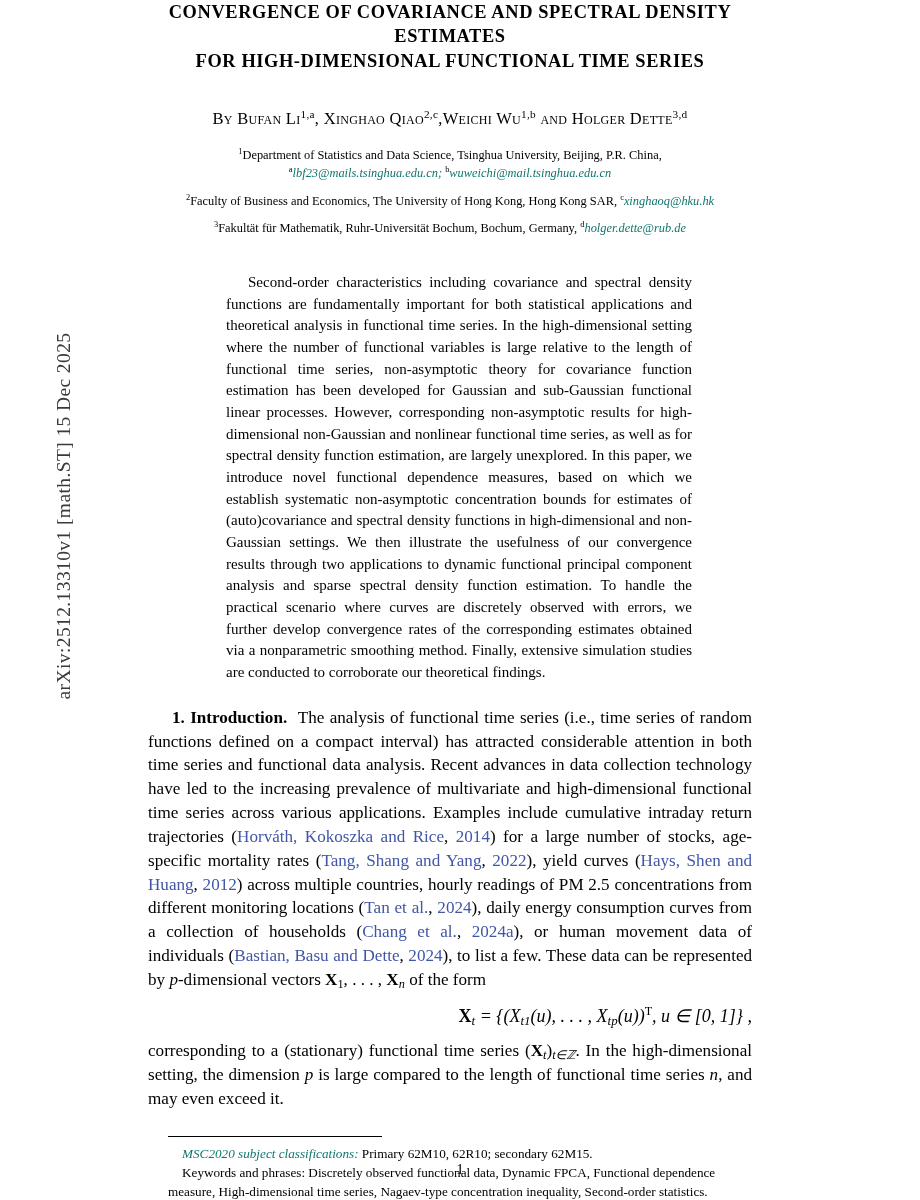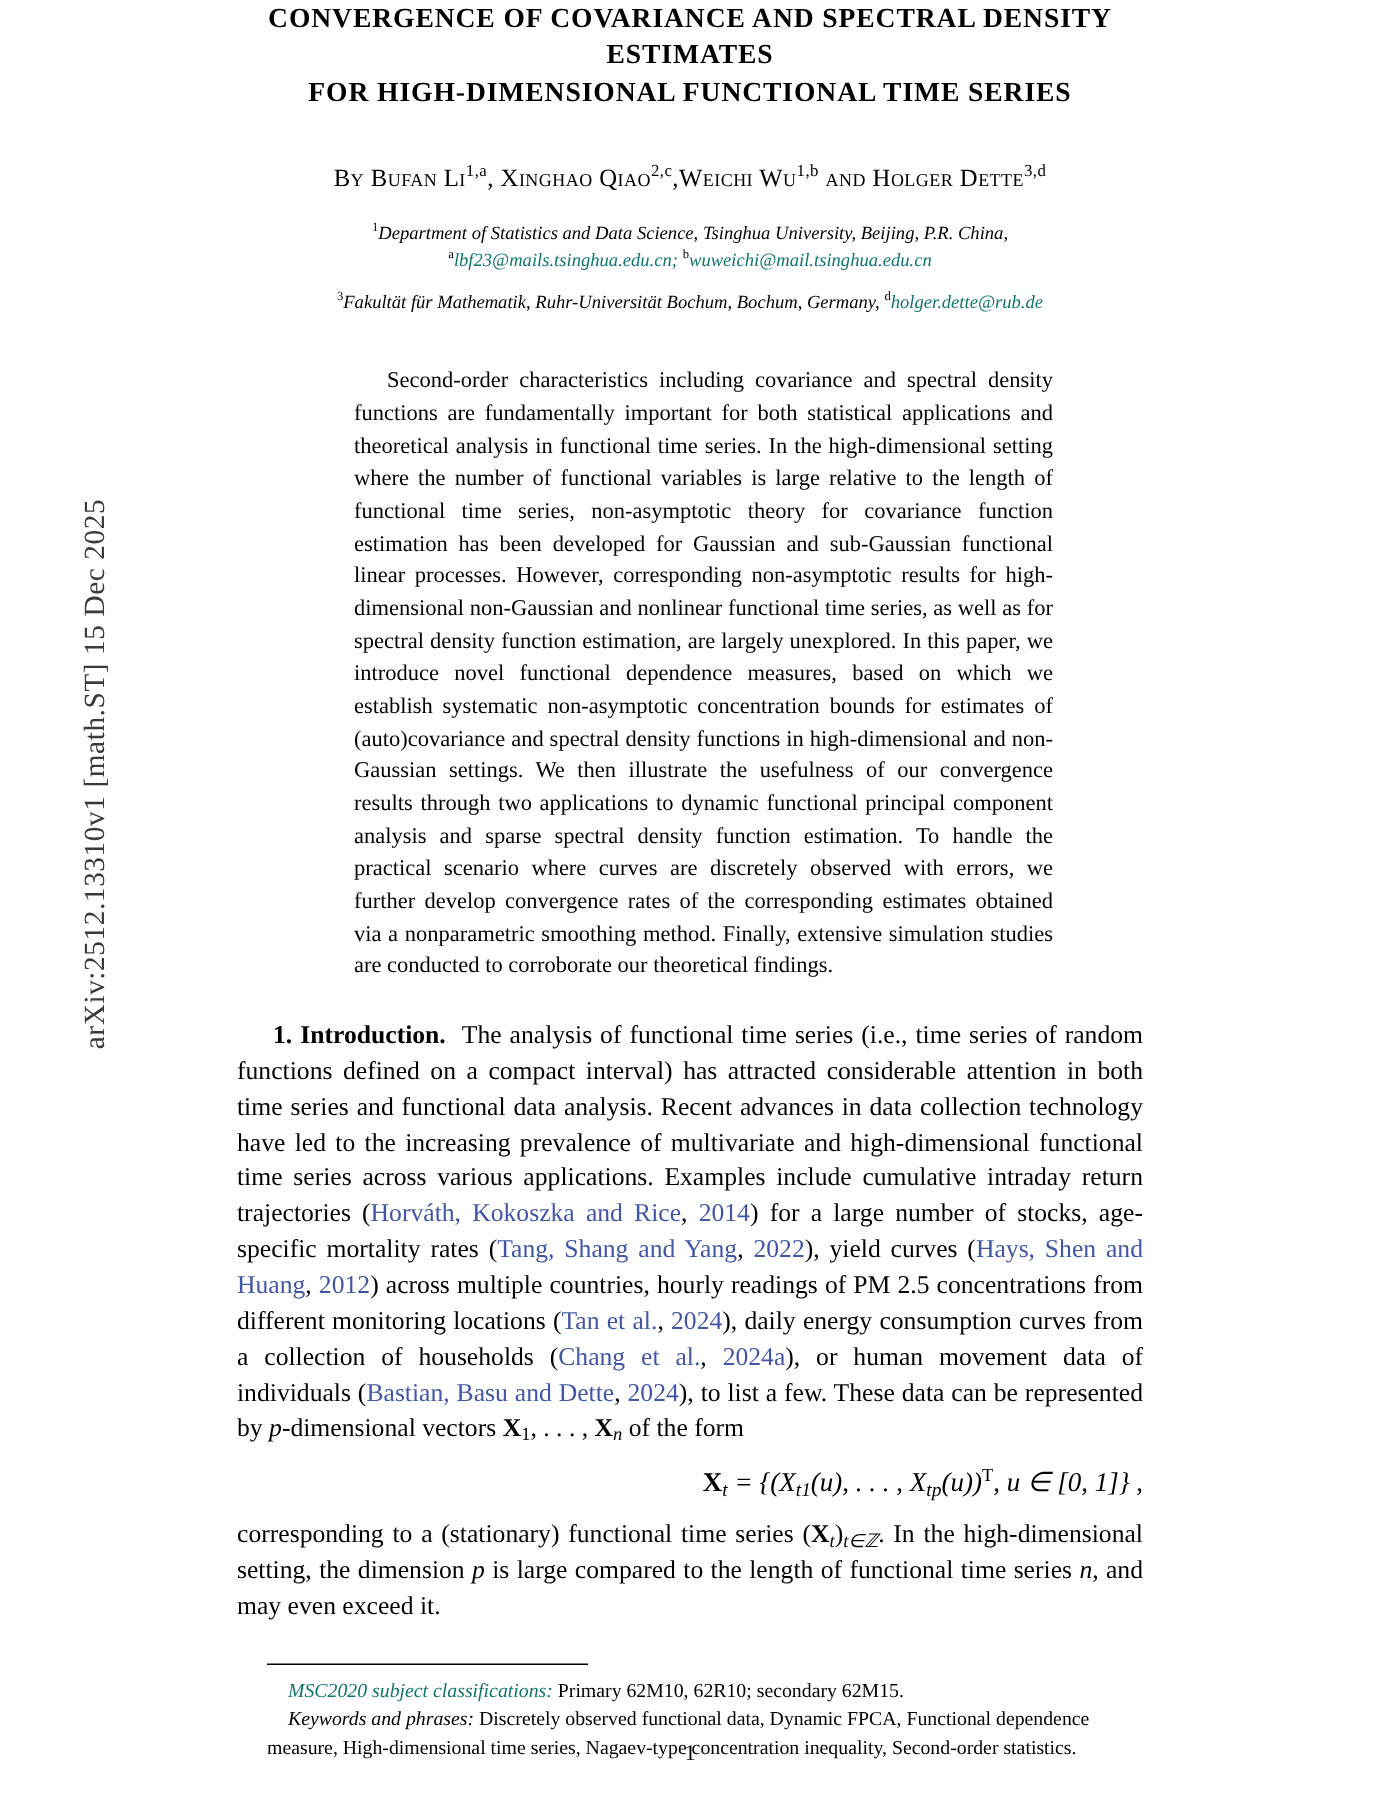--- a/index.html
+++ b/index.html
@@ -24,21 +24,21 @@
     text-align:center;
     font-family:"Liberation Serif", serif;
     font-size:19.5px;
     letter-spacing:0.4px;
     color:#3a3a3a;
     white-space:nowrap;
   }
 
   .content {
     position:absolute;
-    left:158px;
+    left:148px;
     top:0;
     width:604px;
   }
 
   h1.title {
     font-family:"Liberation Serif", serif;
     font-weight:bold;
     font-size:18.4px;
     letter-spacing:0.6px;
     text-align:center;
@@ -56,21 +56,21 @@
     letter-spacing:0.3px;
     line-height:1.4;
   }
   .authors .byline { font-variant:small-caps; }
   .sc { font-variant:small-caps; }
   sup { font-size:0.68em; vertical-align:super; line-height:0; }
 
   .affils { margin-top:15px; font-size:12.4px; text-align:center; line-height:1.5; }
   .affil { margin-top:9px; }
   .affil.first { margin-top:0; }
-  .it { font-style:italic; }
+  .it { }
   a.mail, .link { color:#0f766e; text-decoration:none; font-style:italic; }
   a.link-plain { color:#4156a6; text-decoration:none; }
 
   .abstract {
     margin:34px 0 0 78px;
     width:466px;
     font-size:15px;
     line-height:1.445;
     text-align:justify;
     text-justify:inter-word;
@@ -147,20 +147,24 @@
     </div>
 
     <div class="affils">
 
       <div class="affil first">
         <sup>1</sup><span class="it">Department of Statistics and Data Science, Tsinghua University, Beijing, P.R. China,</span><br>
         <sup>a</sup><a class="mail" href="#">lbf23@mails.tsinghua.edu.cn;</a>
         <sup>b</sup><a class="mail" href="#">wuweichi@mail.tsinghua.edu.cn</a>
       </div>
 
+      <div class="affil">
+        <sup>2</sup><span class="it">Faculty of Business and Economics, The University of Hong Kong, Hong Kong SAR,</span>
+        <sup>c</sup><a class="mail" href="#">xinghaoq@hku.hk</a>
+      </div>
 
       <div class="affil">
         <sup>3</sup><span class="it">Fakultät für Mathematik, Ruhr-Universität Bochum, Bochum, Germany,</span>
         <sup>d</sup><a class="mail" href="#">holger.dette@rub.de</a>
       </div>
 
     </div>
 
     <div class="abstract">
       <p>Second-order characteristics including covariance and spectral density functions are fundamentally important for both statistical applications and theoretical analysis in functional time series. In the high-dimensional setting where the number of functional variables is large relative to the length of functional time series, non-asymptotic theory for covariance function estimation has been developed for Gaussian and sub-Gaussian functional linear processes. However, corresponding non-asymptotic results for high-dimensional non-Gaussian and nonlinear functional time series, as well as for spectral density function estimation, are largely unexplored. In this paper, we introduce novel functional dependence measures, based on which we establish systematic non-asymptotic concentration bounds for estimates of (auto)covariance and spectral density functions in high-dimensional and non-Gaussian settings. We then illustrate the usefulness of our convergence results through two applications to dynamic functional principal component analysis and sparse spectral density function estimation. To handle the practical scenario where curves are discretely observed with errors, we further develop convergence rates of the corresponding estimates obtained via a nonparametric smoothing method. Finally, extensive simulation studies are conducted to corroborate our theoretical findings.</p>

